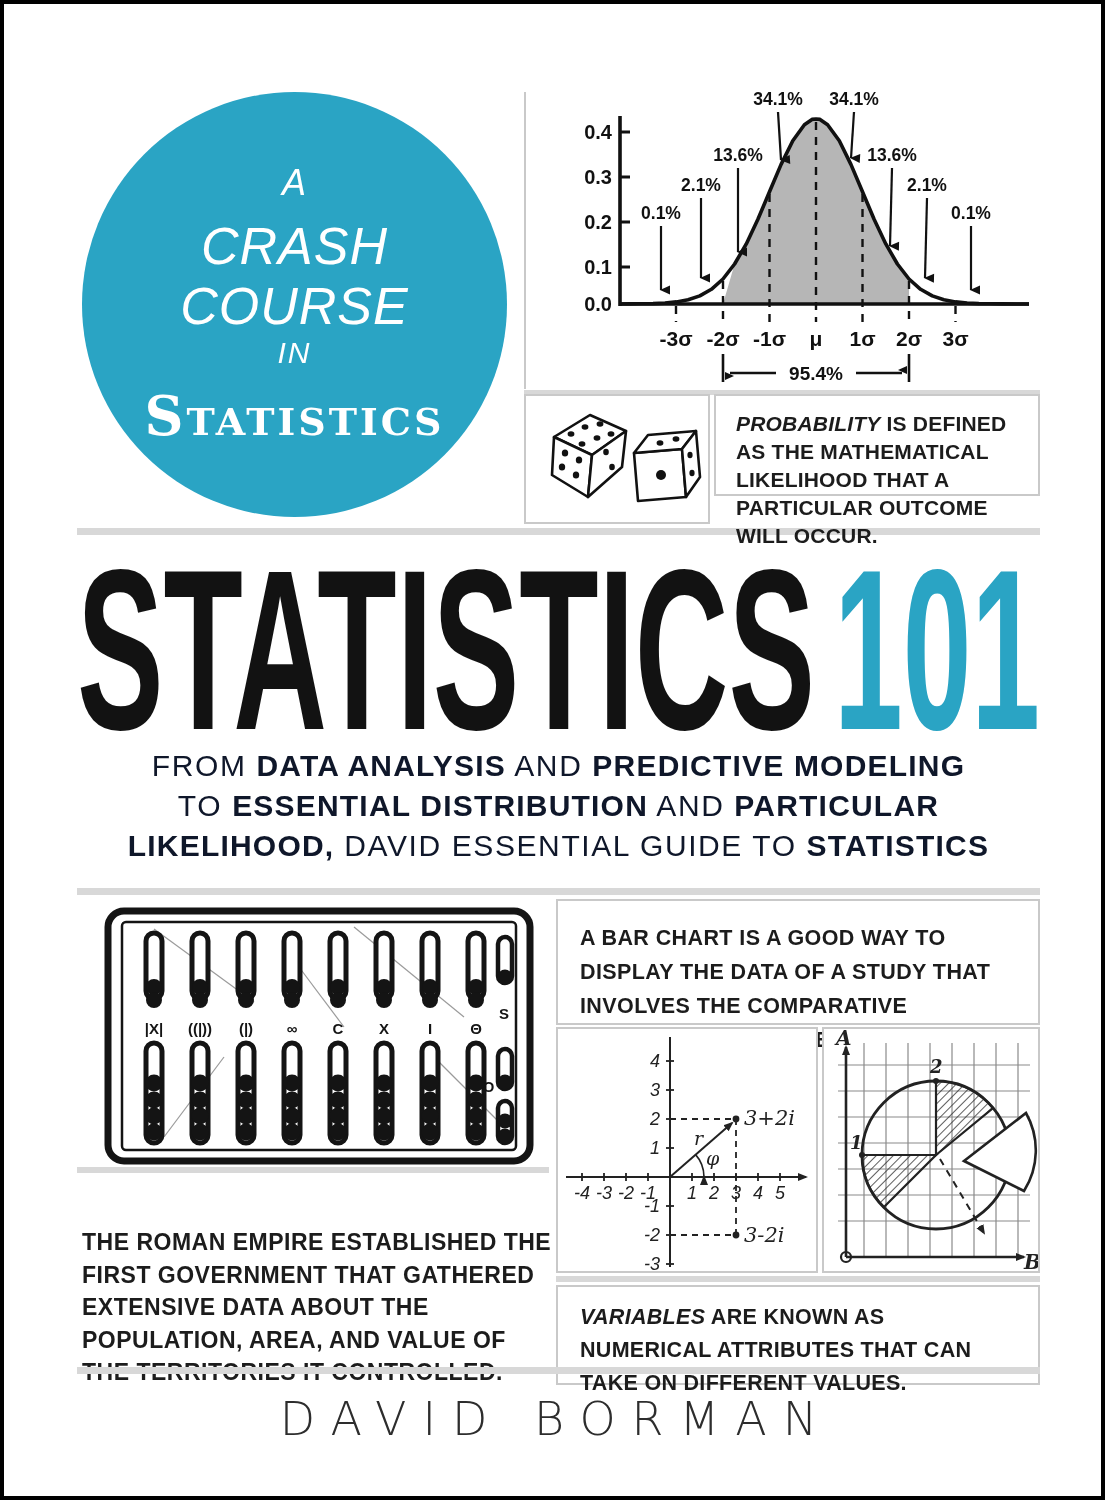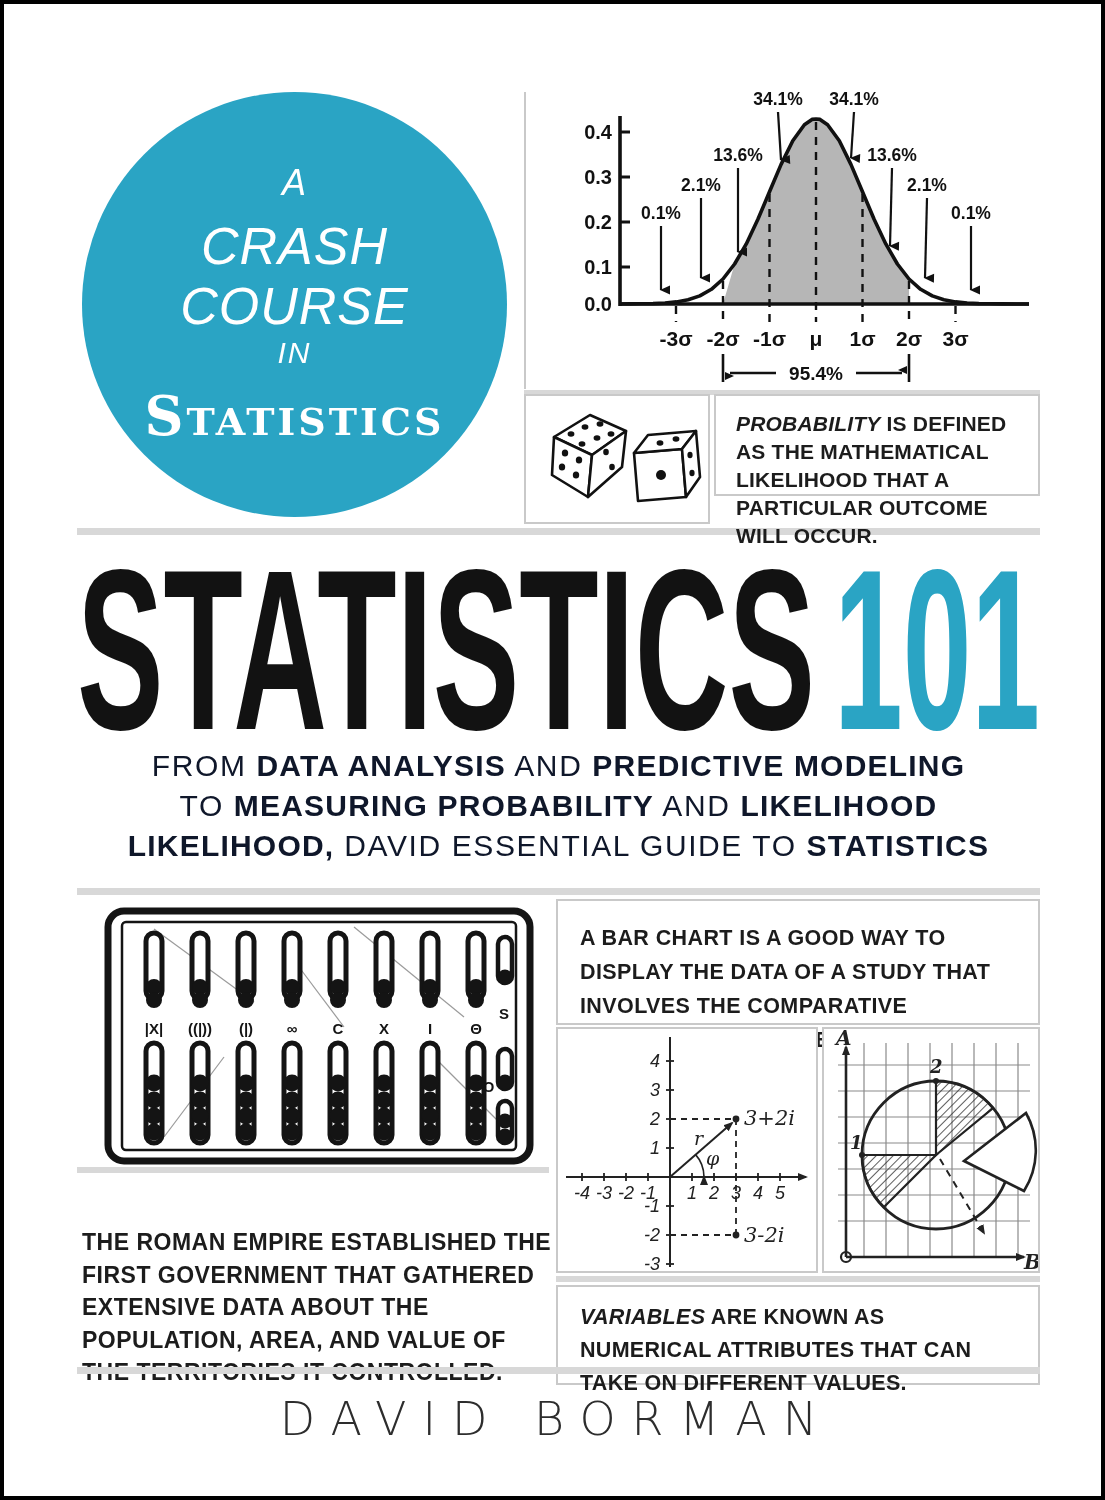--- a/index.html
+++ b/index.html
@@ -198,21 +198,21 @@
 
   <div class="abs title-wrap">
     <svg width="963" height="175" viewBox="0 0 963 175">
       <text x="0" y="169" font-size="228" font-weight="bold" fill="#121212" textLength="738" lengthAdjust="spacingAndGlyphs">STATISTICS</text>
       <text x="757" y="169" font-size="228" font-weight="bold" fill="#2aa4c4" textLength="206" lengthAdjust="spacingAndGlyphs">101</text>
     </svg>
   </div>
 
   <div class="abs subtitle">
     <div class="subtitle-line"><span>FROM </span><b>DATA ANALYSIS</b><span> AND </span><b>PREDICTIVE MODELING</b></div>
-    <div class="subtitle-line"><span>TO </span><b>MEASURING PROBABILITY</b><span> AND </span><b>LIKELIHOOD</b></div>
+    <div class="subtitle-line"><span>TO </span><b>ESSENTIAL DISTRIBUTION</b><span> AND </span><b>PARTICULAR</b></div>
     <div class="subtitle-line"><b>LIKELIHOOD,</b><span> DAVID ESSENTIAL GUIDE TO </span><b>STATISTICS</b></div>
   </div>
 
   <div class="abs hbar" style="left:73px;top:884px;width:963px;"></div>
 
   <svg class="abs" style="left:100px;top:903px;" width="430" height="258" viewBox="0 0 430 258">
     <rect x="4" y="4" width="422" height="250" rx="16" fill="#fff" stroke="#141414" stroke-width="7"></rect>
     <rect x="18" y="15" width="394" height="228" rx="4" fill="none" stroke="#141414" stroke-width="2.5"></rect>
 
     <g stroke="#222" stroke-width="1.2" opacity="0.45">

